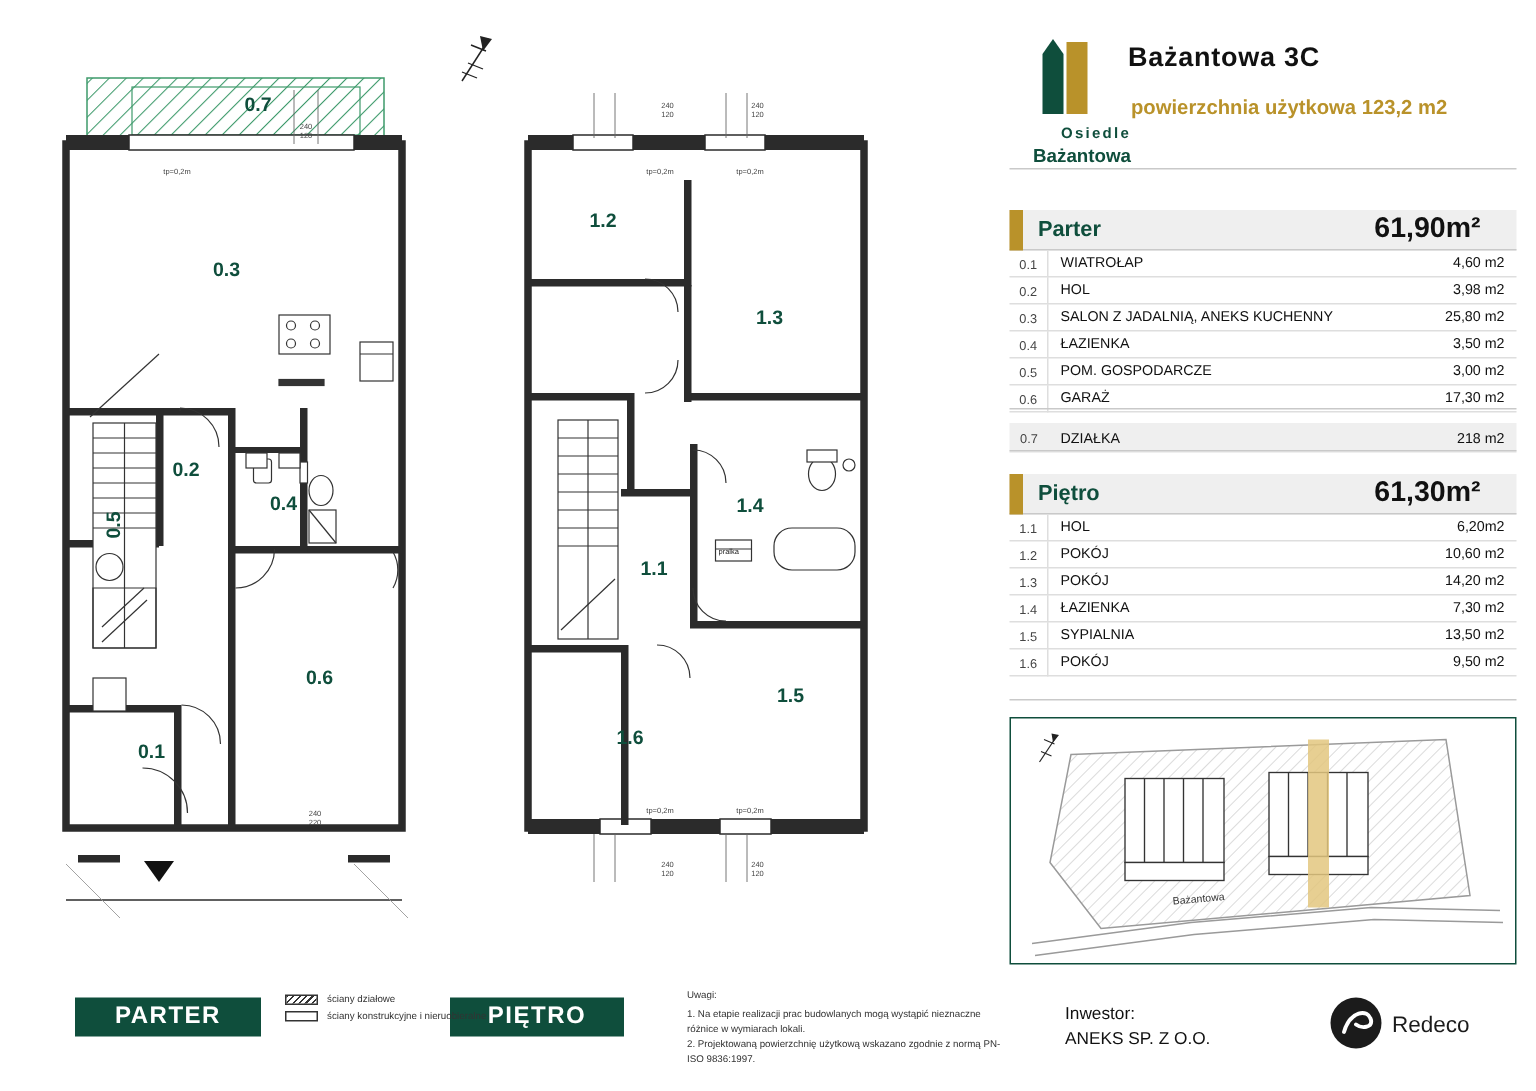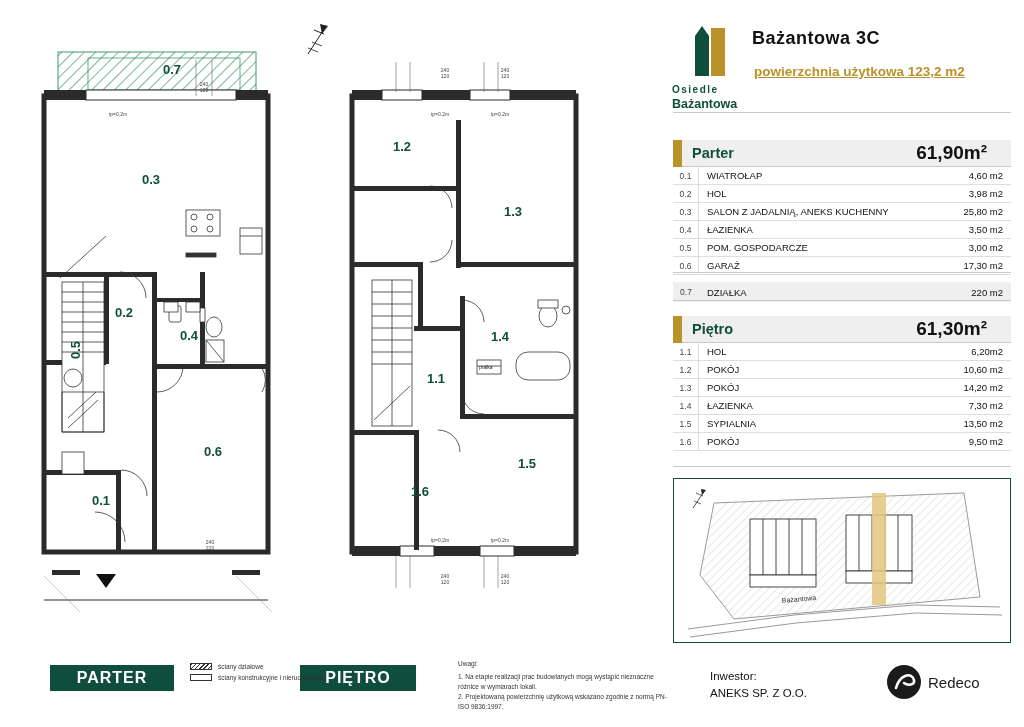--- a/index.html
+++ b/index.html
@@ -37,26 +37,26 @@
   }
   .wl-swatch.plain { background:#ffffff; }
 
   .notes { position:absolute; left:418px; top:4px; width:210px; font-size:6.5px; line-height:1.55; color:#333; }
   .notes .note-title { margin-bottom:3px; }
 
   
   .right { position:absolute; left:660px; top:0; width:364px; height:727px; }
 
   .brand { position:absolute; left:13px; top:22px; width:80px; height:70px; }
-  .brand-name { position:absolute; left:12px; top:84px; width:82px; text-align:left; font-size:11px; font-weight:bold; color:#0f4e3c; line-height:1.25; }
+  .brand-name { position:absolute; left:12px; top:84px; width:82px; text-align:right; font-size:11px; font-weight:bold; color:#0f4e3c; line-height:1.25; }
   .brand-name .n1 { letter-spacing:1.5px; font-size:10px; }
   .brand-name .n2 { font-size:12.5px; }
 
   .title { position:absolute; left:92px; top:28px; font-size:18px; font-weight:bold; color:#111; letter-spacing:0.5px; }
-  .subtitle { position:absolute; left:94px; top:64px; font-size:13.5px; font-weight:bold; color:#b9922a;text-decoration:underline; }
+  .subtitle { position:absolute; left:94px; top:64px; font-size:13.5px; font-weight:bold; color:#b9922a; }
 
   .rule { position:absolute; left:13px; width:338px; height:1px; background:#c9c9c9; }
   #rule-top { top:112px; }
   #rule-mid { top:272px; }
   #rule-mid2 { top:300px; }
   #rule-bot { top:466px; }
 
   
   .tbl { position:absolute; left:13px; width:338px; }
   .thead {
@@ -383,21 +383,21 @@
         <div class="ar">17,30 m2</div>
       </div>
     </div>
 
     <div class="rule" id="rule-mid"></div>
 
     <div class="tbl" style="top:282px;">
       <div class="plotrow">
         <div class="num">0.7</div>
         <div class="nm">DZIAŁKA</div>
-        <div class="ar">220 m2</div>
+        <div class="ar">218 m2</div>
       </div>
     </div>
 
     <div class="rule" id="rule-mid2"></div>
 
     <div class="tbl" style="top:316px;">
       <div class="thead">
         <div class="bar"></div>
         <div class="ttl">Piętro</div>
         <div class="area">61,30m²</div>

